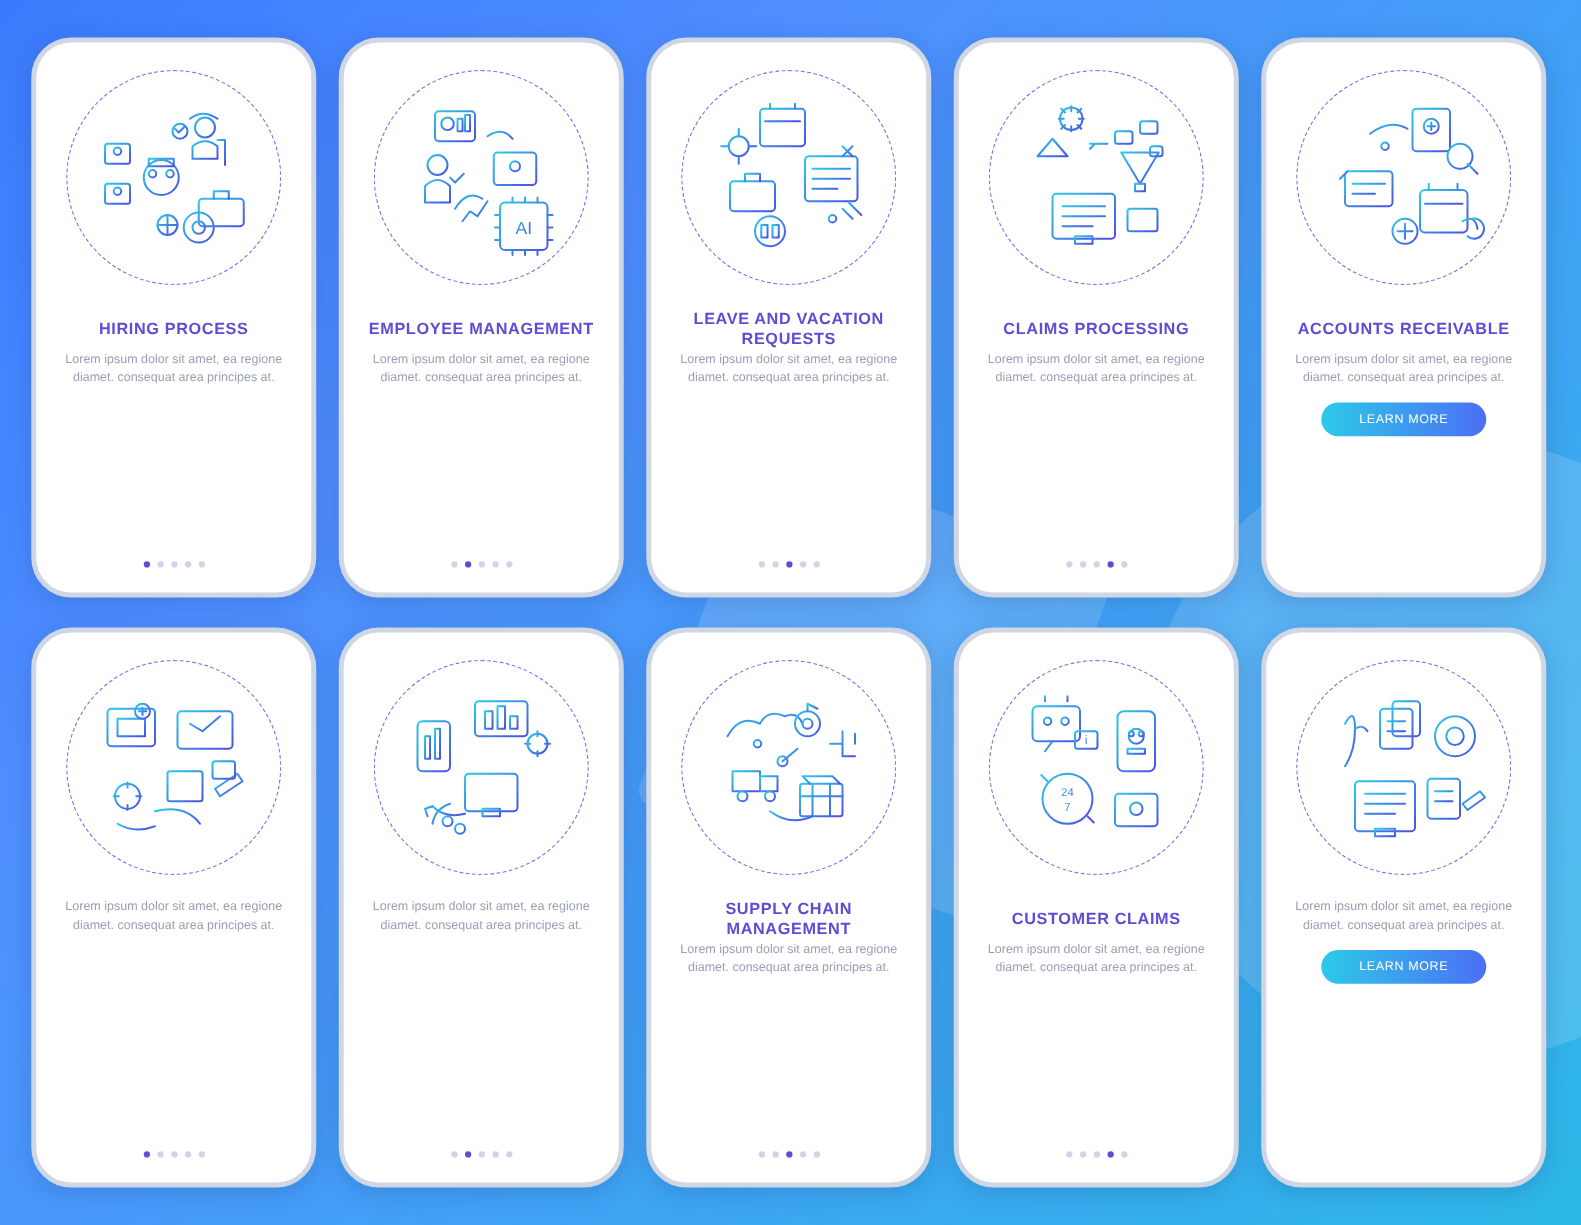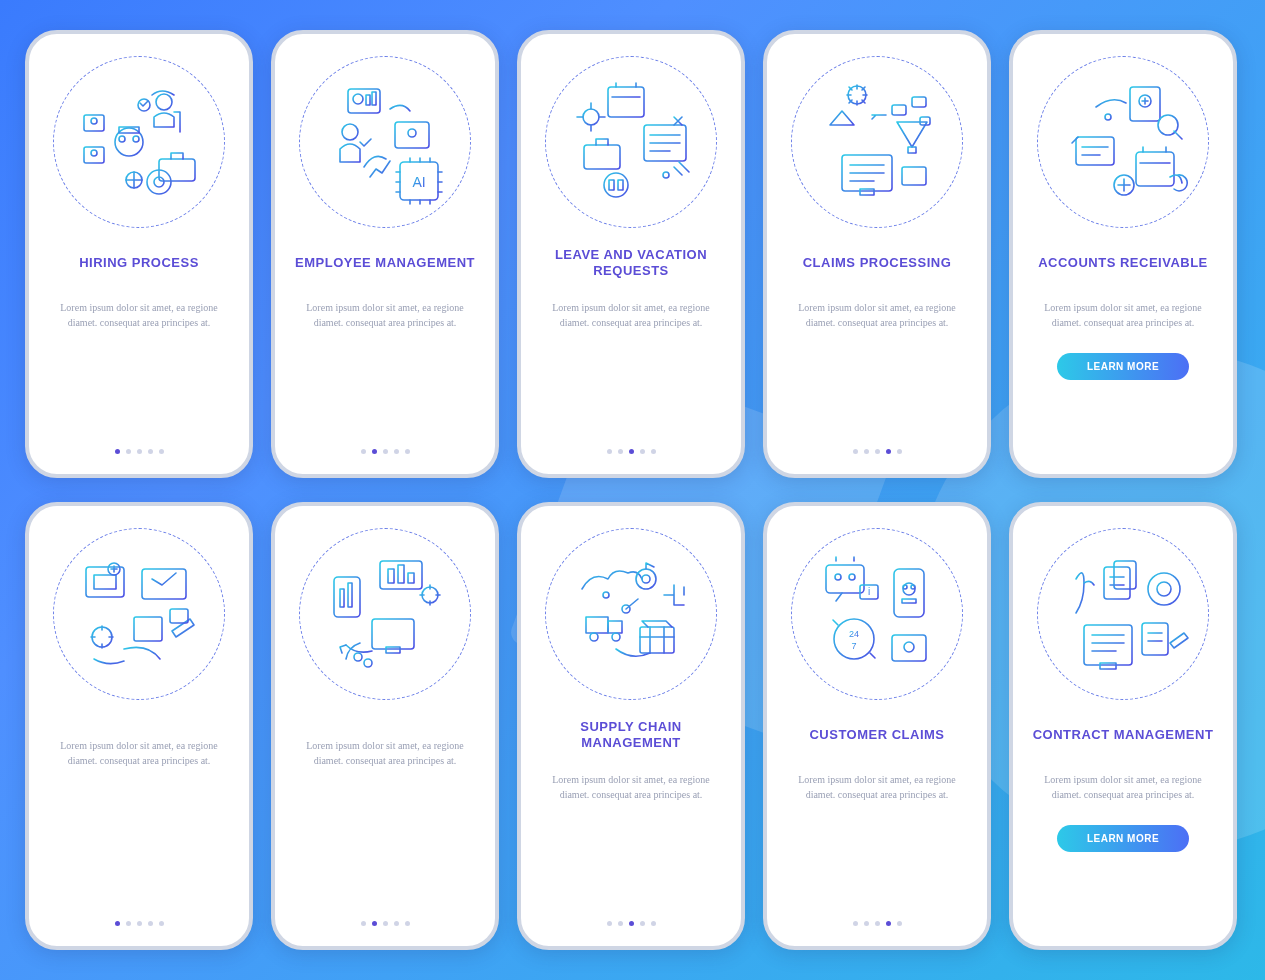--- a/index.html
+++ b/index.html
@@ -65,45 +65,44 @@
     display: flex;
     align-items: center;
     justify-content: center;
     padding: 0 4px;
   }
   .body {
     font-size: 10px;
     color: #9aa0b5;
     text-align: center;
     line-height: 1.5;
-    margin-top: 20px;
+    margin-top: 0;
     padding: 0 8px;
-    font-family: Liberation Serif, serif;
   }
   .dots {
     margin-top: auto;
     display: flex;
     gap: 6px;
     padding-top: 18px;
     padding-bottom: 6px;
   }
   .dot {
     width: 5px;
     height: 5px;
     border-radius: 50%;
     background: #d0d4e6;
   }
   .dot.active { background: #5B4DD6; }
   .learn-btn {
-    margin-top: 23px;
+    margin-top: 12px;
     border: none;
     background: linear-gradient(90deg, #2DC9E8, #4C6FF5);
     color: #fff;
     font-size: 10px;
-    font-weight: 700;
+    font-weight: 400;
     letter-spacing: 0.5px;
     padding: 8px 30px;
     border-radius: 16px;
     cursor: pointer;
   }
   .ilstroke { fill: none; stroke: url(#g1); stroke-width: 1.6; stroke-linecap: round; stroke-linejoin: round; }
 </style>
 </head>
 <body>
 
@@ -425,17 +424,16 @@
             <circle cx="116" cy="50" r="7"></circle>
     <rect x="36" y="86" width="48" height="40" rx="3"></rect>
             <path d="M44 96 h32 M44 104 h32 M44 112 h24"></path>
             <rect x="52" y="124" width="16" height="6"></rect>
     <rect x="94" y="84" width="26" height="32" rx="3"></rect>
             <path d="M100 94 h14 M100 102 h14"></path>
     <path d="M122 104 l14 -10 l4 5 l-14 10 z"></path>
   </g>
         </svg>
       </div>
-      <div class="title">CONTRACT MANAGEMENT</div>
       <div class="body">Lorem ipsum dolor sit amet, ea regione diamet. consequat area principes at.</div>
       <button class="learn-btn">LEARN MORE</button>
     </div>
   </div>
 
 </body></html>

